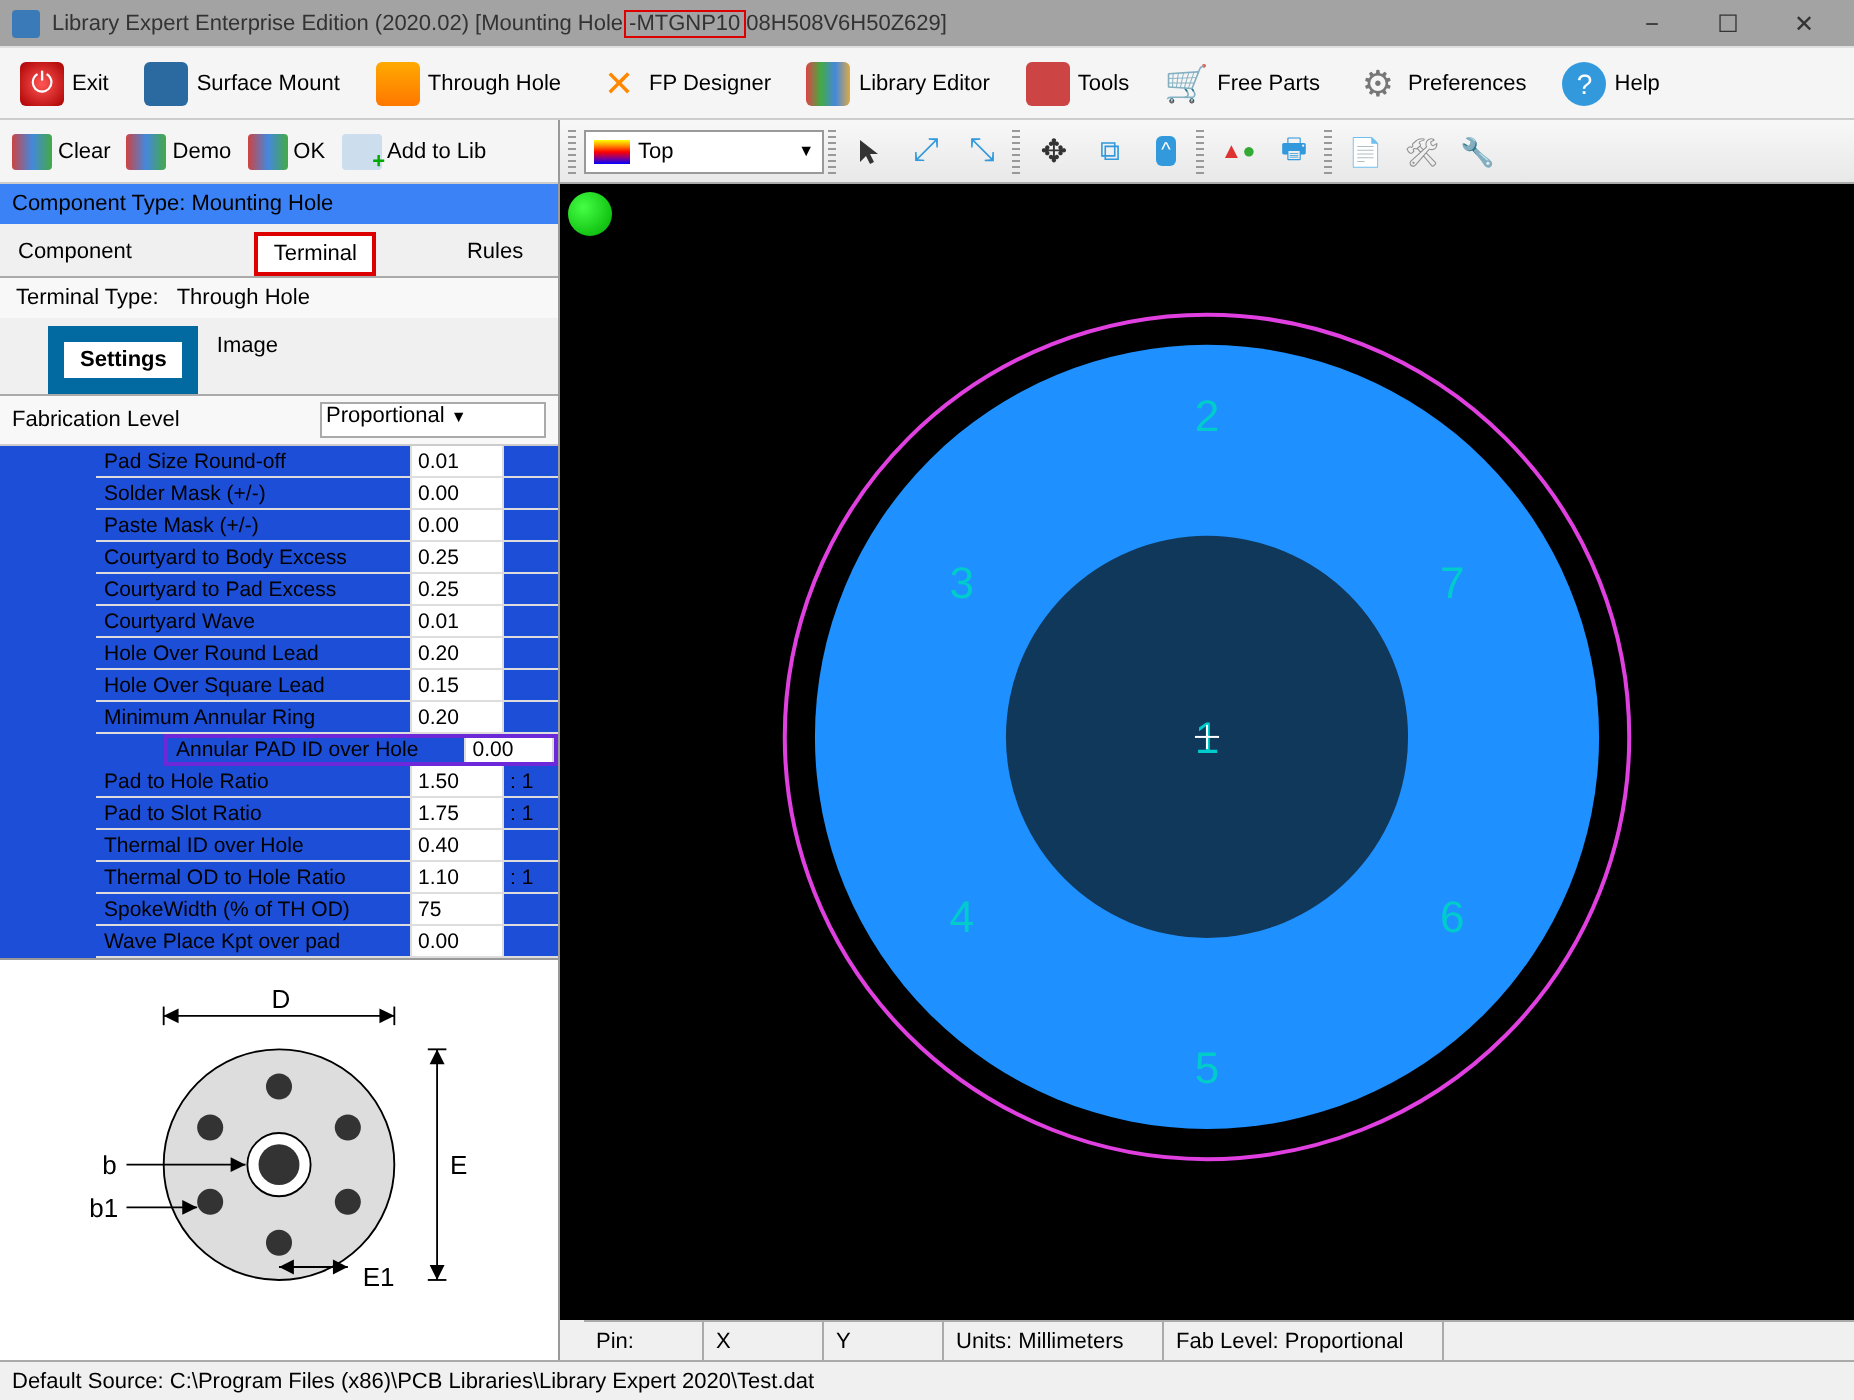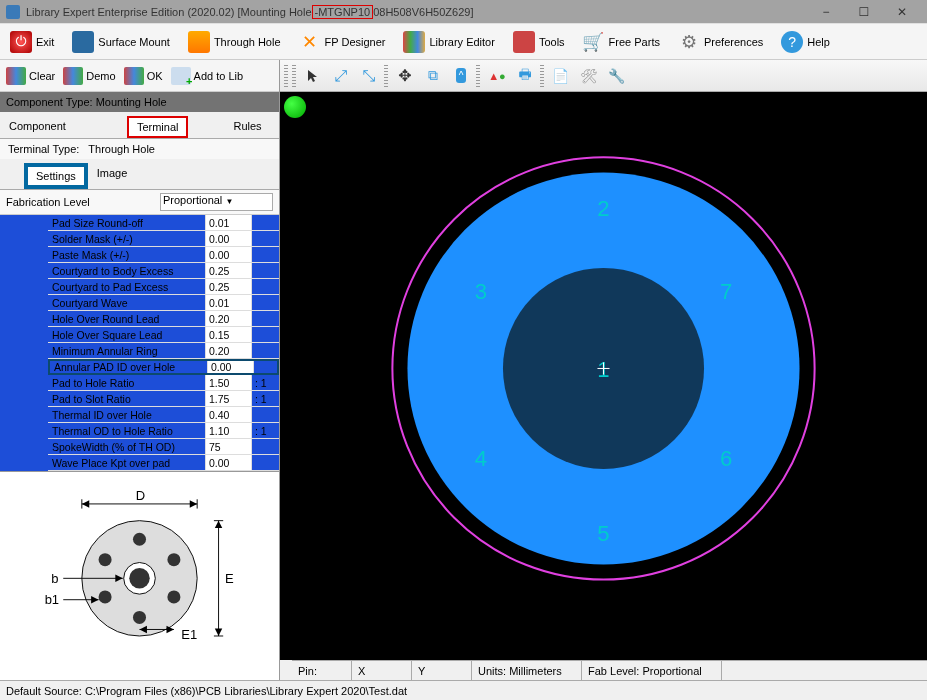--- a/index.html
+++ b/index.html
@@ -11,34 +11,34 @@
 .titlebar .winbtns { display: flex; gap: 0; }
 .titlebar .winbtn { width: 38px; height: 24px; display: flex; align-items: center; justify-content: center; font-size: 12px; color: #333; cursor: default; }
 .maintoolbar { height: 36px; display: flex; align-items: center; gap: 18px; padding: 0 10px; background: #f5f5f5; border-bottom: 1px solid #ccc; }
 .maintoolbar .tbitem { display: flex; align-items: center; gap: 4px; font-size: 11px; cursor: default; }
 .maintoolbar .tbicon { width: 22px; height: 22px; border-radius: 3px; display: flex; align-items: center; justify-content: center; font-size: 14px; }
 .content { display: flex; height: calc(700px - 24px - 36px - 20px); }
 .left { width: 280px; display: flex; flex-direction: column; border-right: 1px solid #999; }
 .left-toolbar { height: 32px; display: flex; align-items: center; gap: 8px; padding: 0 6px; background: #f5f5f5; border-bottom: 1px solid #ccc; }
 .left-toolbar .litem { display: flex; align-items: center; gap: 3px; font-size: 11px; cursor: default; }
 .left-toolbar .licon { width: 20px; height: 18px; border-radius: 2px; }
-.ctype { padding: 4px 6px; font-size: 11px; background: #737373; }
+.ctype { padding: 4px 6px; font-size: 11px; background: #3b82f6; }
 .tabs { display: flex; border-bottom: 1px solid #aaa; background: #f0f0f0; padding-top: 4px; gap: 36px; }
 .tab { padding: 3px 8px; font-size: 11px; cursor: default; border: 1px solid transparent; border-bottom: none; }
 .tab.active { background: #fff; border-color: #aaa; margin-left: 16px; }
 .tab.hl { border: 2px solid #d00; }
 .termtype { padding: 4px 8px; font-size: 11px; background: #f8f8f8; }
 .subtabs { display: flex; border-bottom: 1px solid #aaa; background: #f0f0f0; padding: 4px 0 0 8px; }
-.subtabs .tab.hl { border: 4px solid #0369a1; }
+.subtabs .tab.hl { border: 8px solid #0369a1; font-weight: bold; }
 .fabrow { display: flex; align-items: center; padding: 3px 6px; background: #f8f8f8; gap: 4px; }
 .fabrow label { width: 150px; font-size: 11px; }
 .fabsel { flex: 1; height: 18px; font-size: 11px; border: 1px solid #aaa; background: #fff; padding: 0 2px; }
 .settings-grid { flex: 0 0 auto; background: #1d4ed8; border-top: 1px solid #ccc; padding-left: 48px; }
 .srow { display: flex; height: 16px; border-bottom: 1px solid #ddd; }
-.srow.hl { border: 2px solid #0c4a6e; }
+.srow.hl { border: 2px solid #6d28d9; margin-left: 34px; }
 .srow .lbl { width: 158px; padding: 0 4px; font-size: 10.5px; display: flex; align-items: center; border-right: 1px solid #ddd; }
 .srow .val { width: 46px; padding: 0 3px; font-size: 10.5px; display: flex; align-items: center; border-right: 1px solid #ddd; background: #fff; }
 .srow .suf { padding: 0 3px; font-size: 10.5px; display: flex; align-items: center; }
 .diagram { flex: 1; border-top: 1px solid #999; background: #fff; position: relative; }
 .right { flex: 1; display: flex; flex-direction: column; background: #f0f0f0; }
 .rtoolbar { height: 32px; background: linear-gradient(#f8f8f8,#e8e8e8); border-bottom: 1px solid #aaa; display: flex; align-items: center; gap: 2px; padding: 0 4px; }
 .rtoolbar .grip { width: 4px; height: 22px; background: repeating-linear-gradient(#999 0,#999 1px,transparent 1px,transparent 3px); margin-right: 2px; }
 .layersel { height: 22px; width: 120px; font-size: 11px; border: 1px solid #999; display: flex; align-items: center; padding: 0 4px; background: #fff; gap: 4px; }
 .layersel .sw { width: 18px; height: 12px; background: linear-gradient(#ff0,#f80,#f00,#808,#00f); }
 .layersel .dd { margin-left: auto; font-size: 8px; }
@@ -254,20 +254,25 @@
         <polygon points="150,155 158,151 158,159" fill="#000"></polygon>
           <polygon points="187,155 179,151 179,159" fill="#000"></polygon>
         <text x="195" y="165" font-size="14">E1</text>
       </svg>
     </div>
   </div>
 
   <div class="right">
     <div class="rtoolbar">
       <div class="grip"></div>
+      <div class="layersel">
+        <div class="sw"></div>
+        <span>Top</span>
+        <span class="dd">▼</span>
+      </div>
       <div class="grip"></div>
       <div class="rbtn">
           <svg width="16" height="16">
             <path d="M3 2l0 11 3-3 2 4 2-1-2-4 4 0z" fill="#333"></path>
           </svg>
         </div>
       <div class="rbtn">
           <span style="color:#39d;font-size:16px">⤢</span>
         </div>
       <div class="rbtn">

